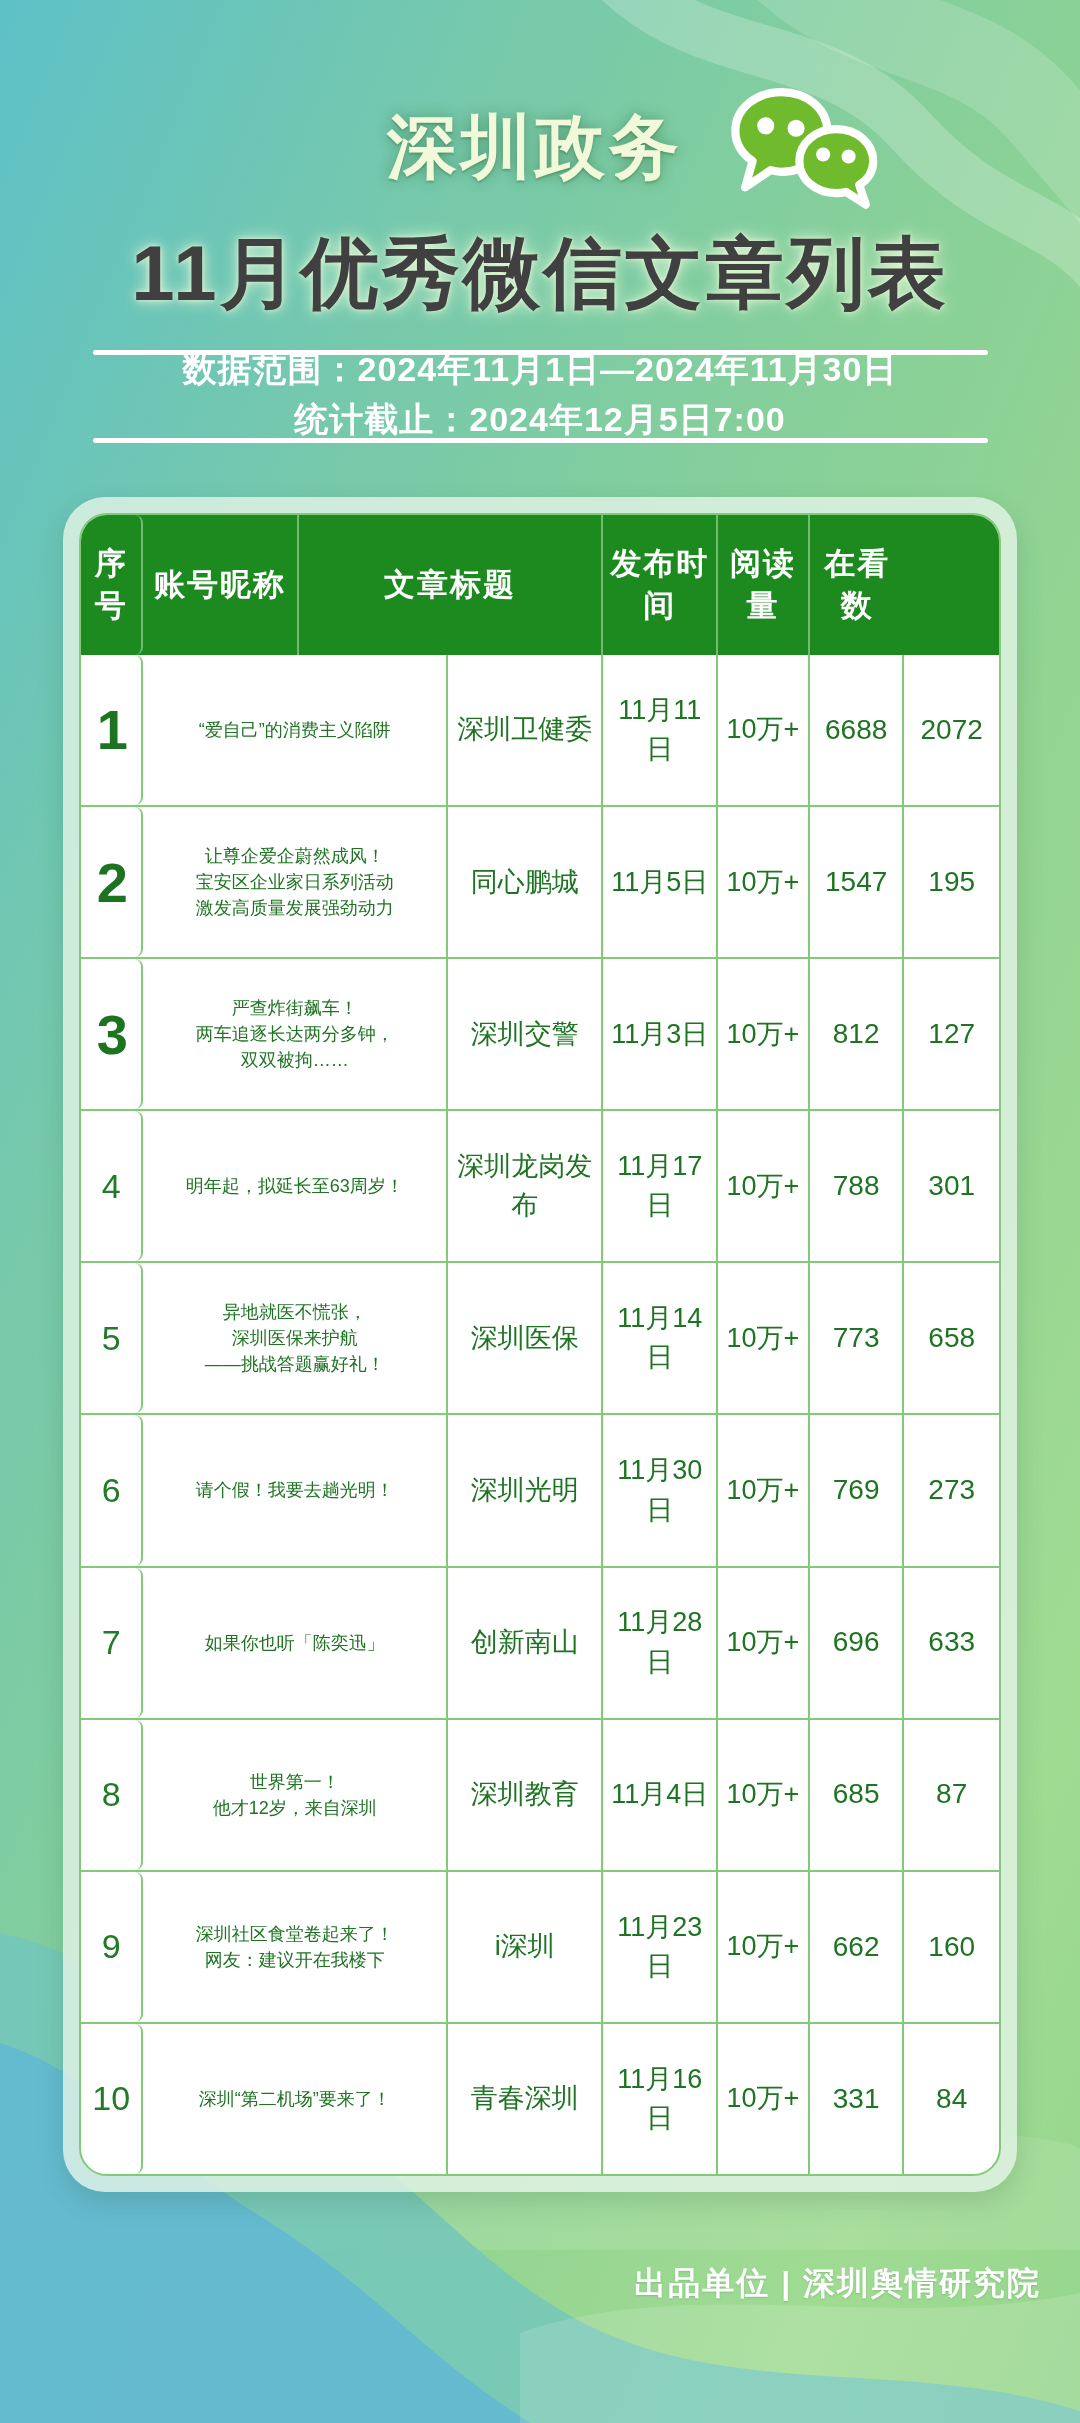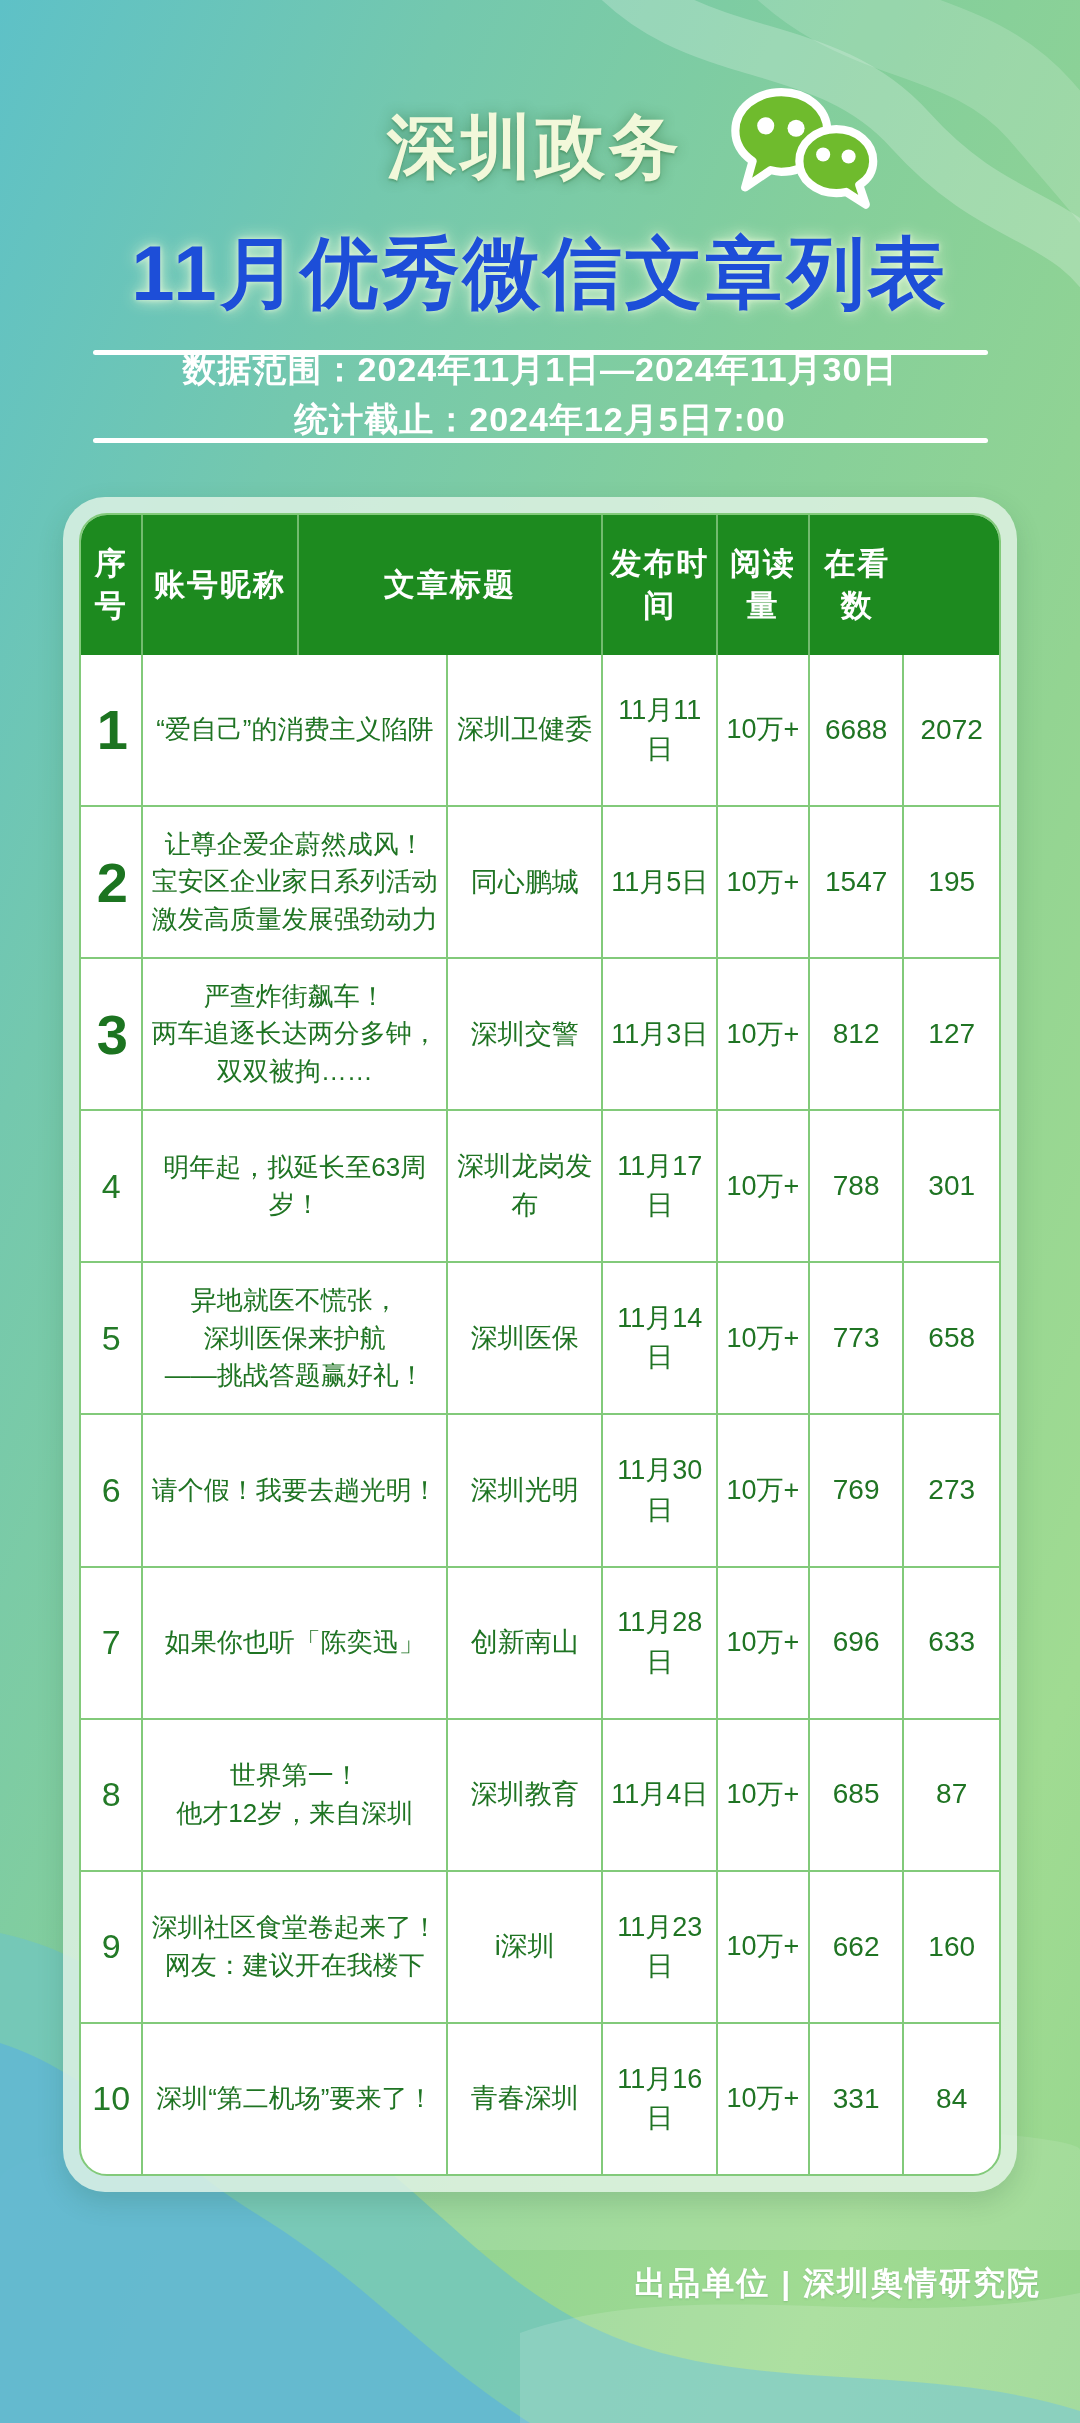--- a/index.html
+++ b/index.html
@@ -19,21 +19,21 @@
     display:flex;justify-content:center;align-items:center;gap:34px;
     transform:translateX(96px);
   }
   .title-main{
     font-size:70px;font-weight:800;letter-spacing:4px;color:#f2f8da;
     text-shadow:0 0 14px rgba(38,98,44,0.45),0 2px 2px rgba(38,98,44,0.30);
   }
   .wechat-icon{width:168px;height:128px;flex:0 0 auto;}
   .title-sub{
     position:absolute;top:222px;left:0;width:100%;text-align:center;
-    font-size:78px;font-weight:800;letter-spacing:3px;color:#1d4ed8;
+    font-size:78px;font-weight:800;letter-spacing:3px;color:#404040;
     text-shadow:0 0 16px rgba(233,250,216,0.95),0 0 5px rgba(233,250,216,0.85);
   }
   .rule{position:absolute;left:93px;width:895px;height:5px;background:#ffffff;border-radius:3px;}
   #rule-top{top:350px;}
   #rule-bottom{top:438px;}
   .range-block{
     position:absolute;top:352px;left:0;width:100%;height:86px;
     display:flex;flex-direction:column;justify-content:center;align-items:center;gap:4px;
     color:#ffffff;font-size:34px;font-weight:700;letter-spacing:1px;
   }
@@ -61,25 +61,25 @@
   .tbody{display:flex;flex-direction:column;flex:1 1 auto;}
   .trow{display:flex;flex:1 1 0;border-top:2px solid #82ca7a;}
   .trow:first-child{border-top:none;}
   .td{
     display:flex;align-items:center;justify-content:center;text-align:center;
     border-right:2px solid #82ca7a;box-sizing:border-box;
     color:#1f7423;font-size:27px;line-height:1.45;padding:4px 3px;
     white-space:pre-line;
   }
   .td:last-child{border-right:none;}
-  .c0{width:6.8%;}.c1{width:33.2%;}.c2{width:16.9%;}.c3{width:12.5%;}
+  .c0{width:6.8%;border-radius:8px;}.c1{width:33.2%;}.c2{width:16.9%;}.c3{width:12.5%;}
   .c4{width:10%;}.c5{width:10.3%;}.c6{width:10.3%;}
   .rank{font-size:34px;font-weight:500;color:#237a27;}
   .rank.top{font-size:56px;font-weight:800;color:#1c7420;letter-spacing:-2px;}
-  .title-cell{font-size:26px;}
+  .title-cell{font-size:18px;}
   .num{font-size:28px;}
 
   
   .footer{
     position:absolute;top:2262px;left:0;width:1017px;text-align:right;
     color:#ffffff;font-size:32px;font-weight:700;letter-spacing:2px;
     text-shadow:0 1px 2px rgba(40,100,60,0.2);
     margin-left:24px;
   }
 </style>

